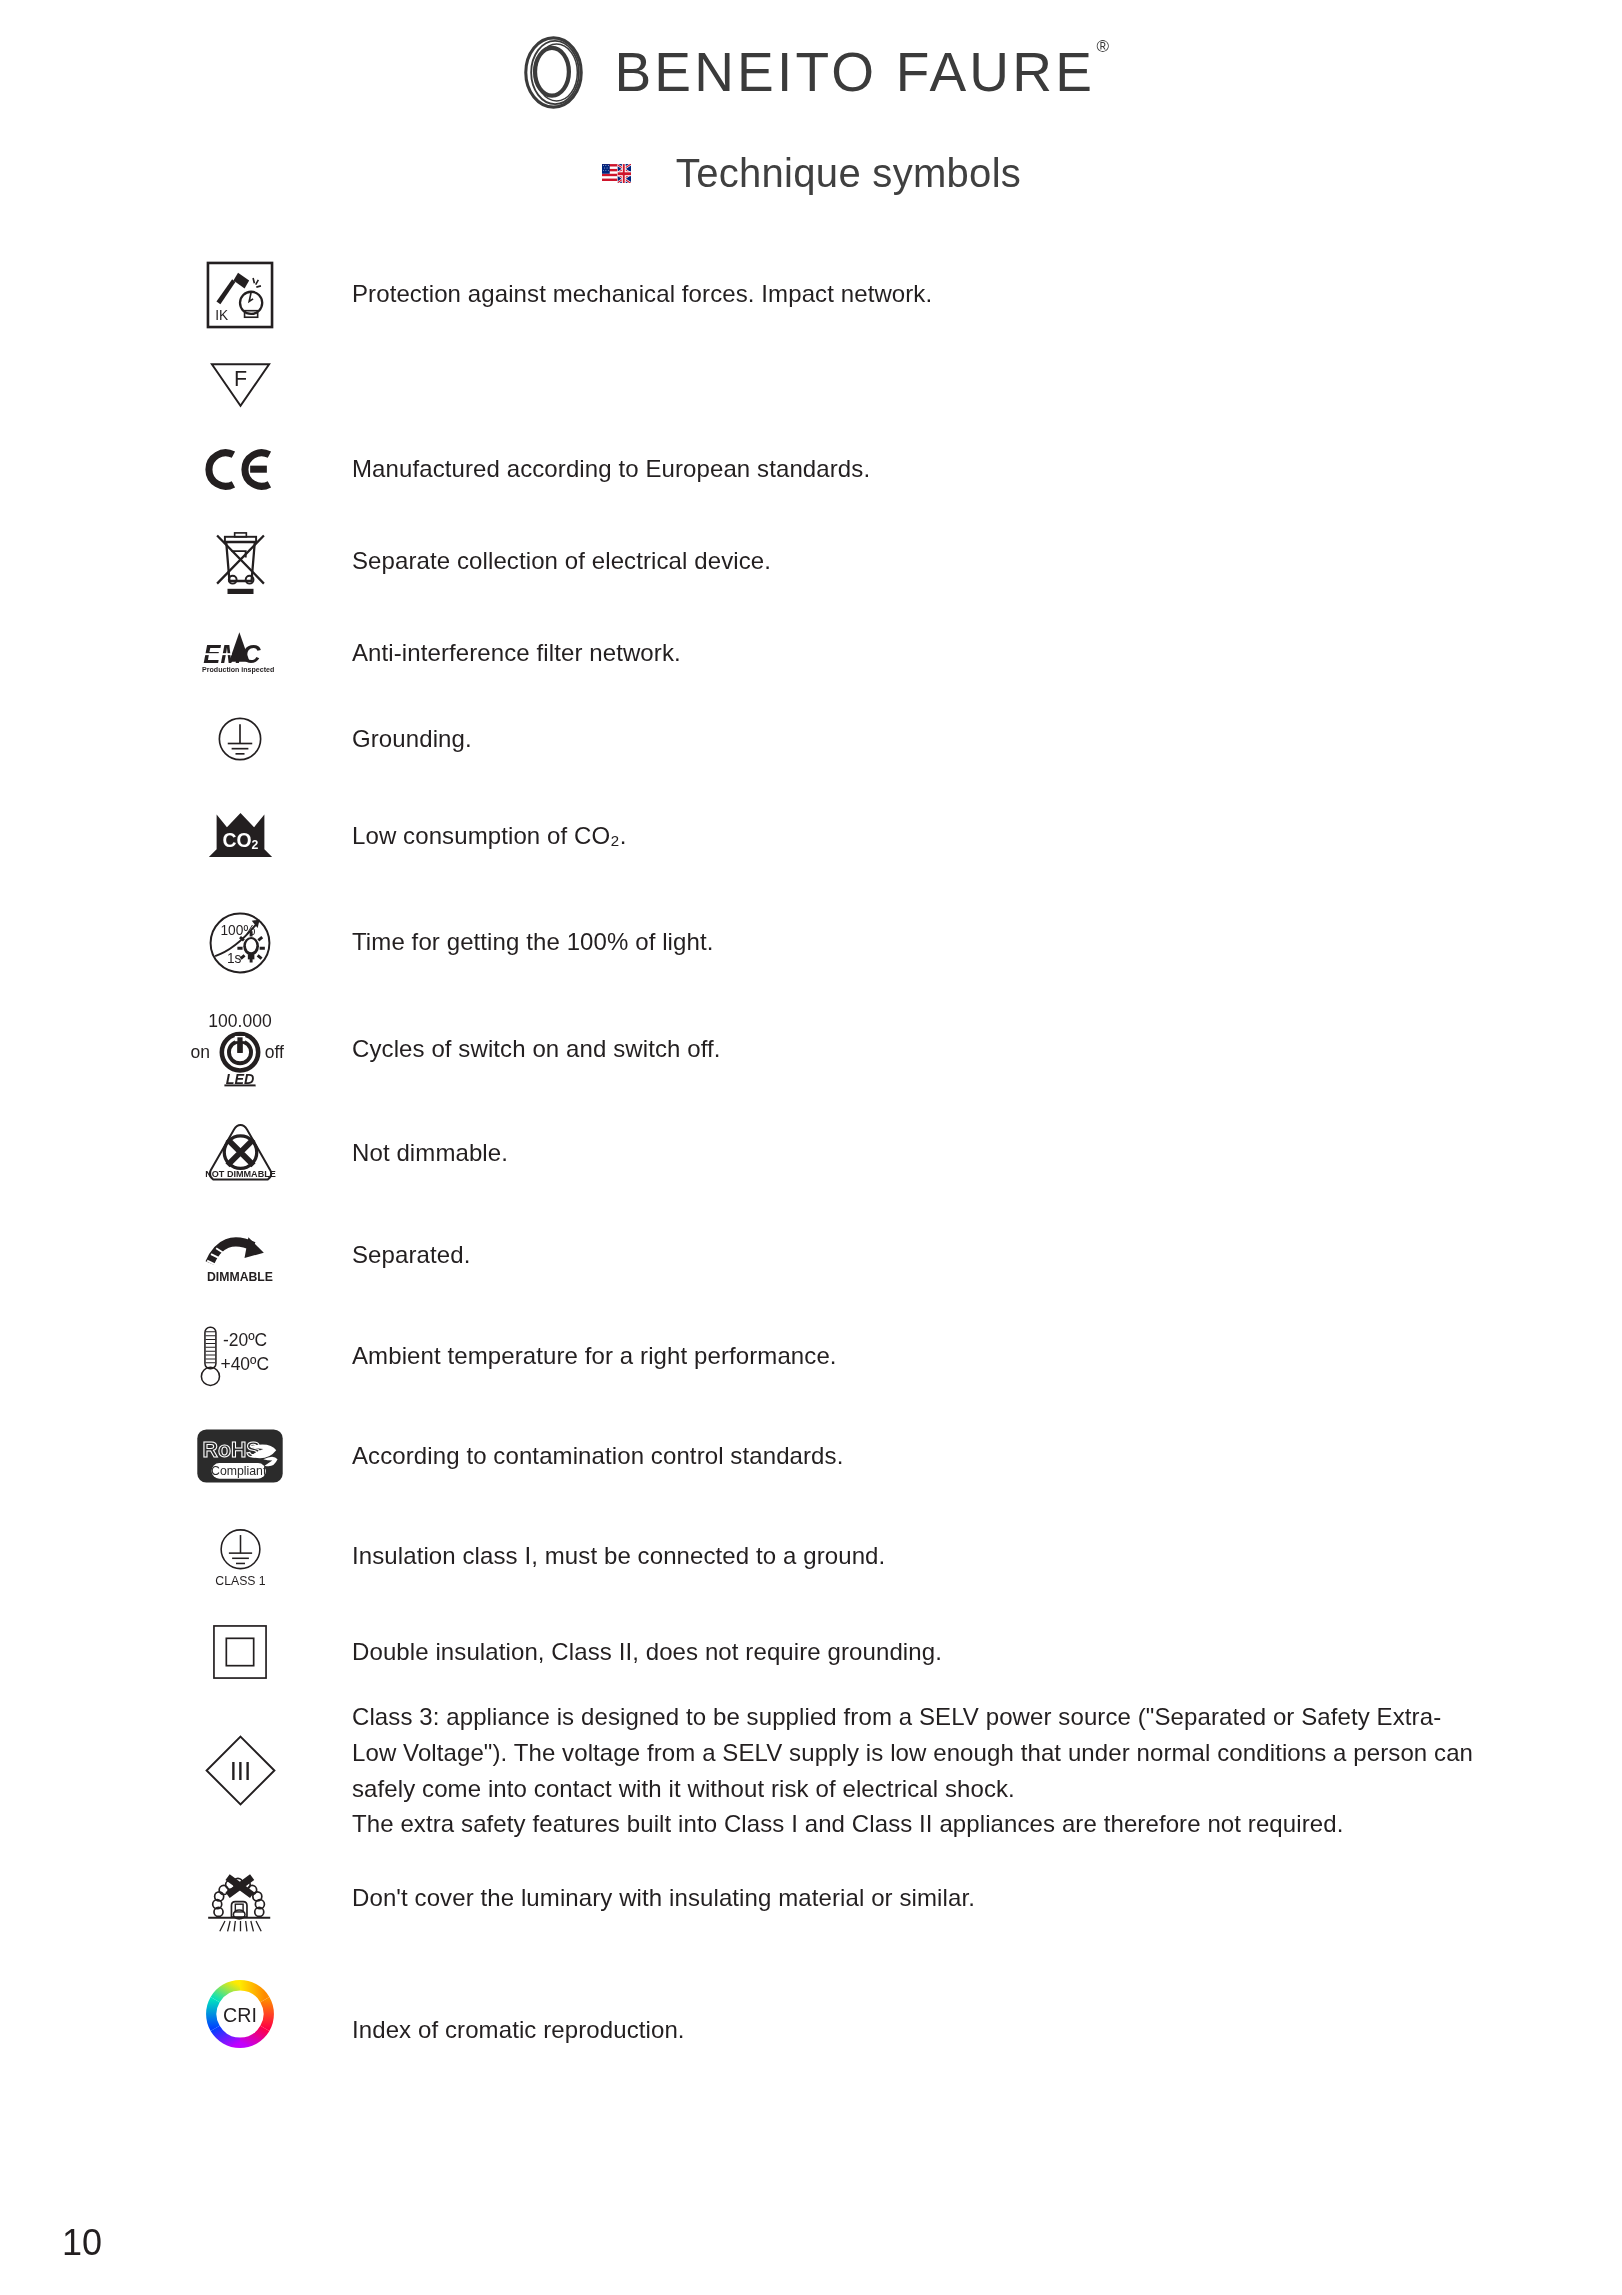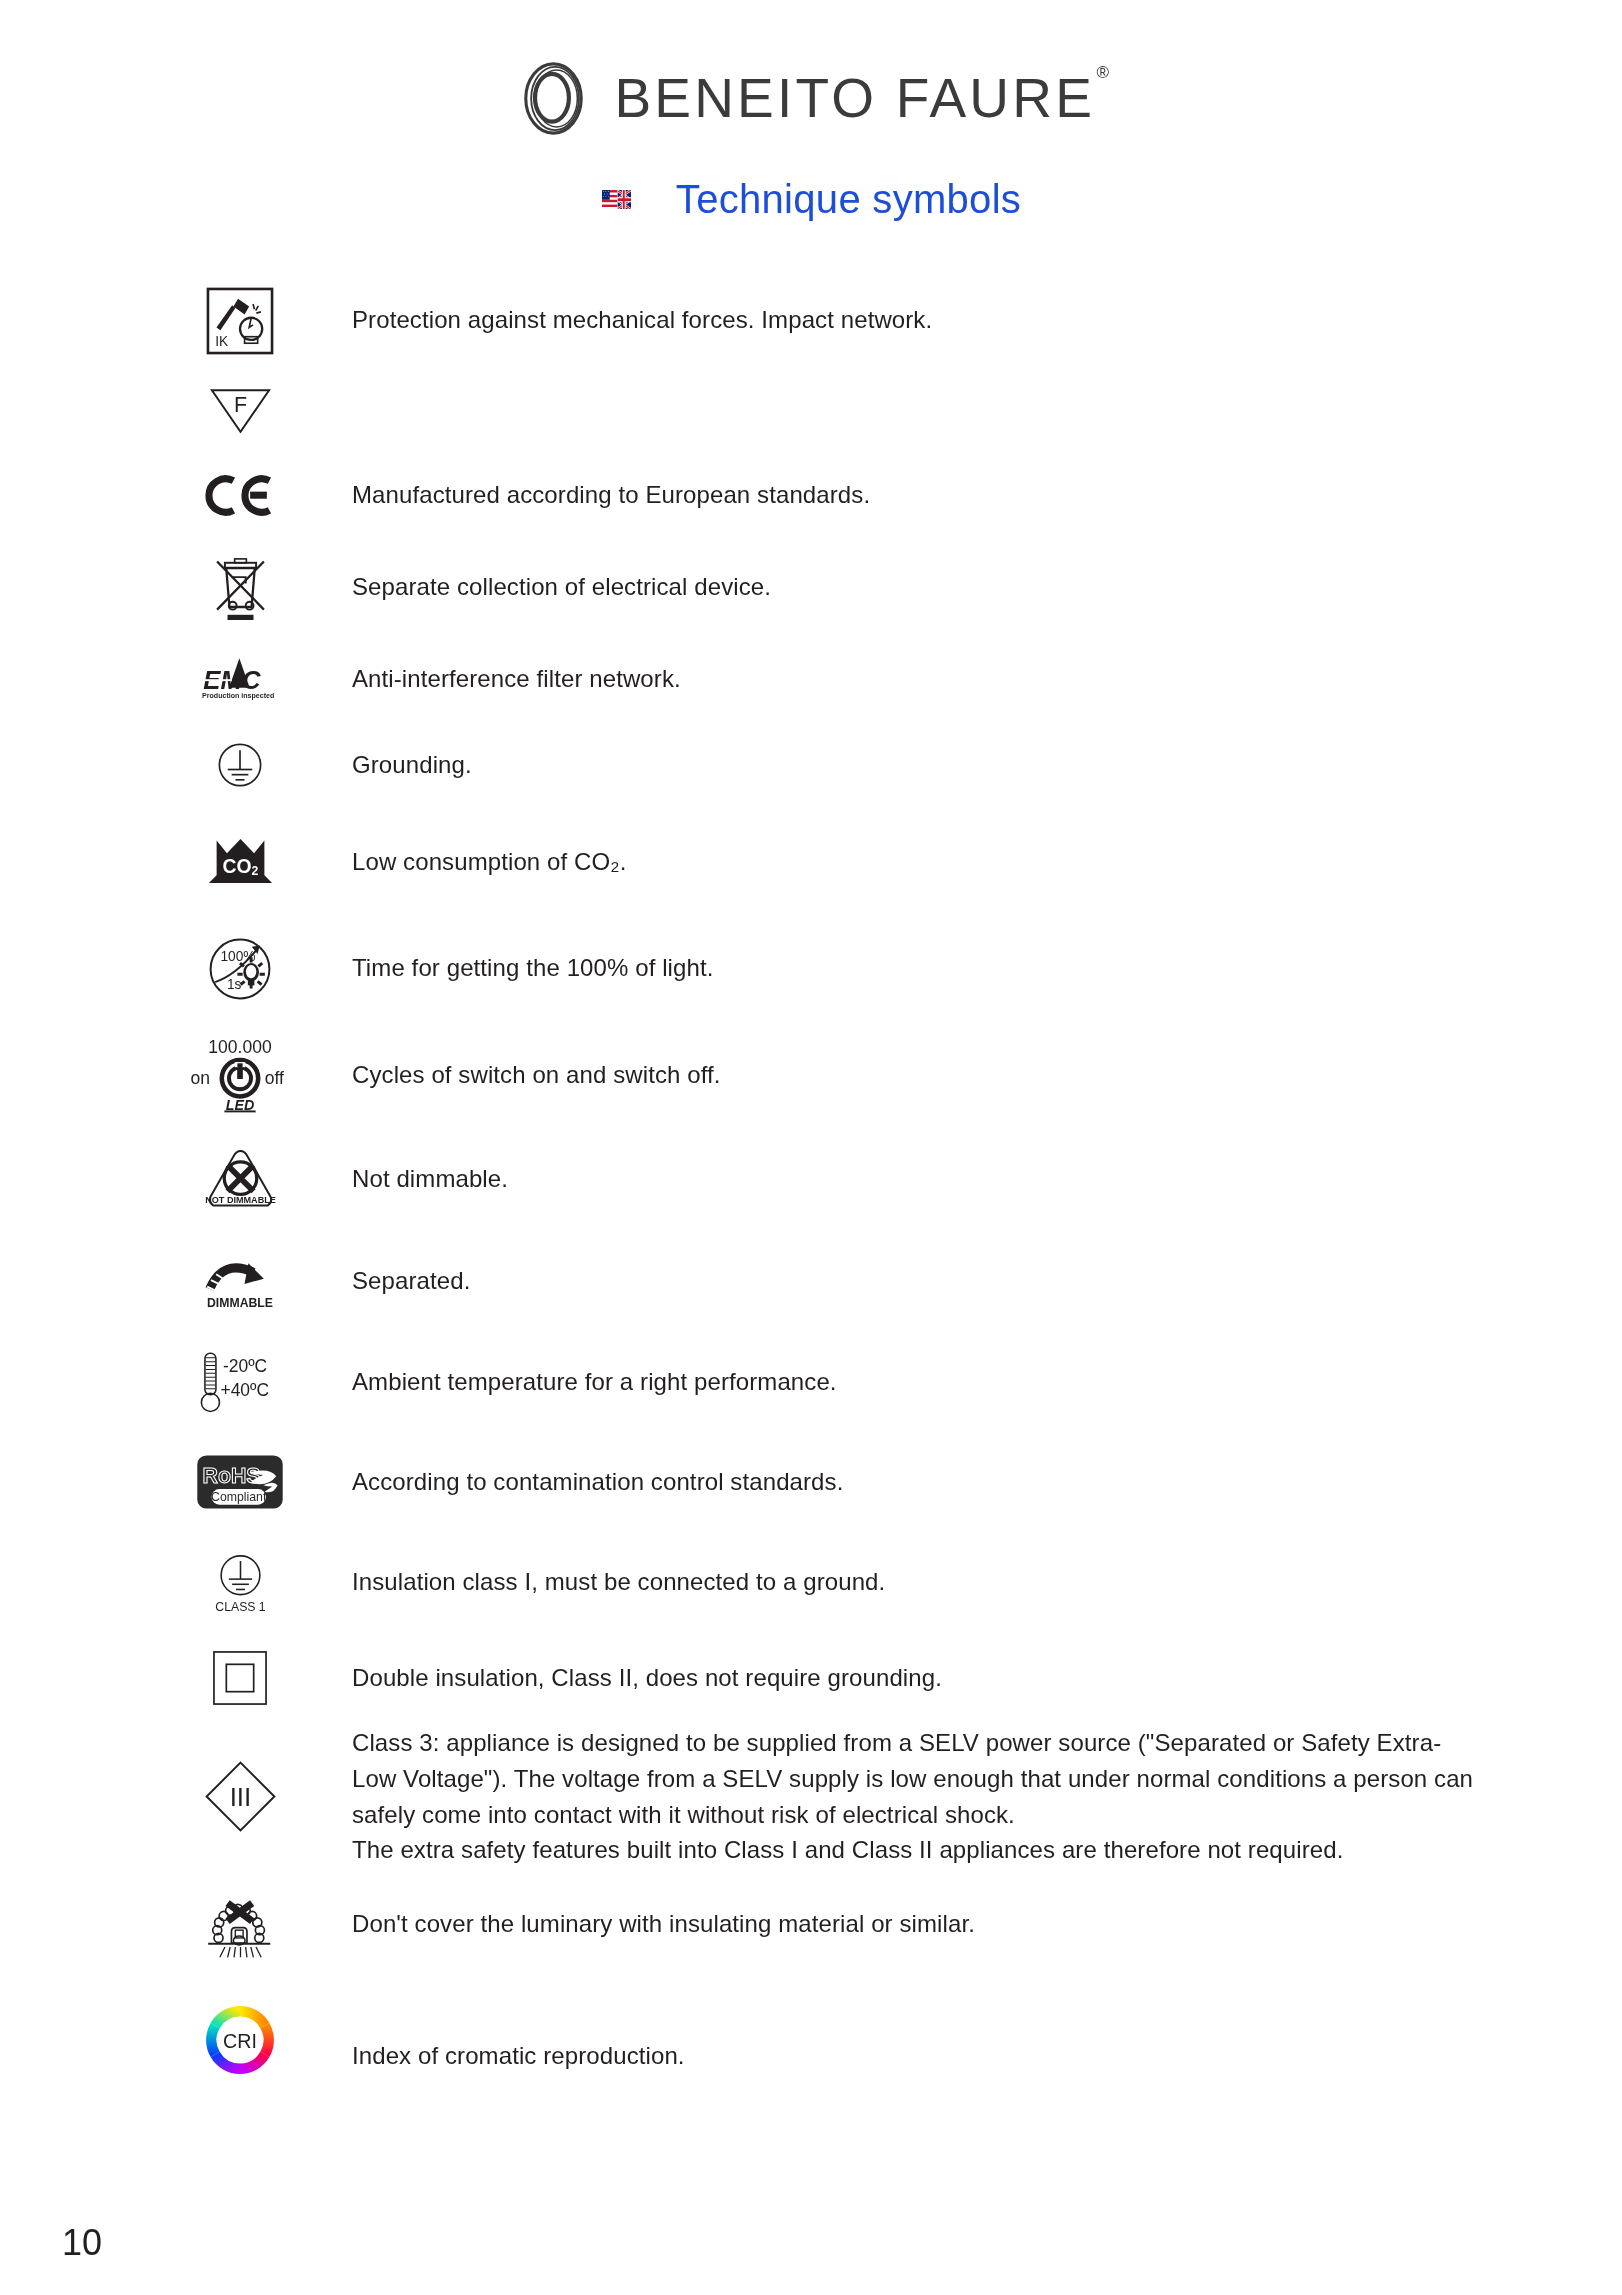--- a/index.html
+++ b/index.html
@@ -10,21 +10,21 @@
     background: #ffffff;
     font-family: "Liberation Sans", sans-serif;
     color: #231f20;
     position: relative;
     overflow: hidden;
   }
 
   
   .header {
     width: 100%;
-    padding-top: 60px;
+    padding-top: 34px;
     display: flex;
     flex-direction: column;
     align-items: center;
   }
   .logo-row {
     display: flex;
     align-items: center;
     gap: 22px;
   }
   .logo-mark { width: 77px; height: 77px; display:block; }
@@ -48,21 +48,21 @@
 
   .title-row {
     display: flex;
     align-items: center;
     margin-top: 40px;
     gap: 0px;
   }
   .flag-icon { width: 29px; height: 19.5px; display:block; }
   .page-title {
     font-size: 40px;
-    color: #1d4ed8;
+    color: #404040;
     font-weight: 400;
     letter-spacing: 0.3px;
     margin-left: 45px;
   }
 
   
   .sym-table {
     margin-top: 53px;
     margin-left: 175px;
     width: 1300px;

